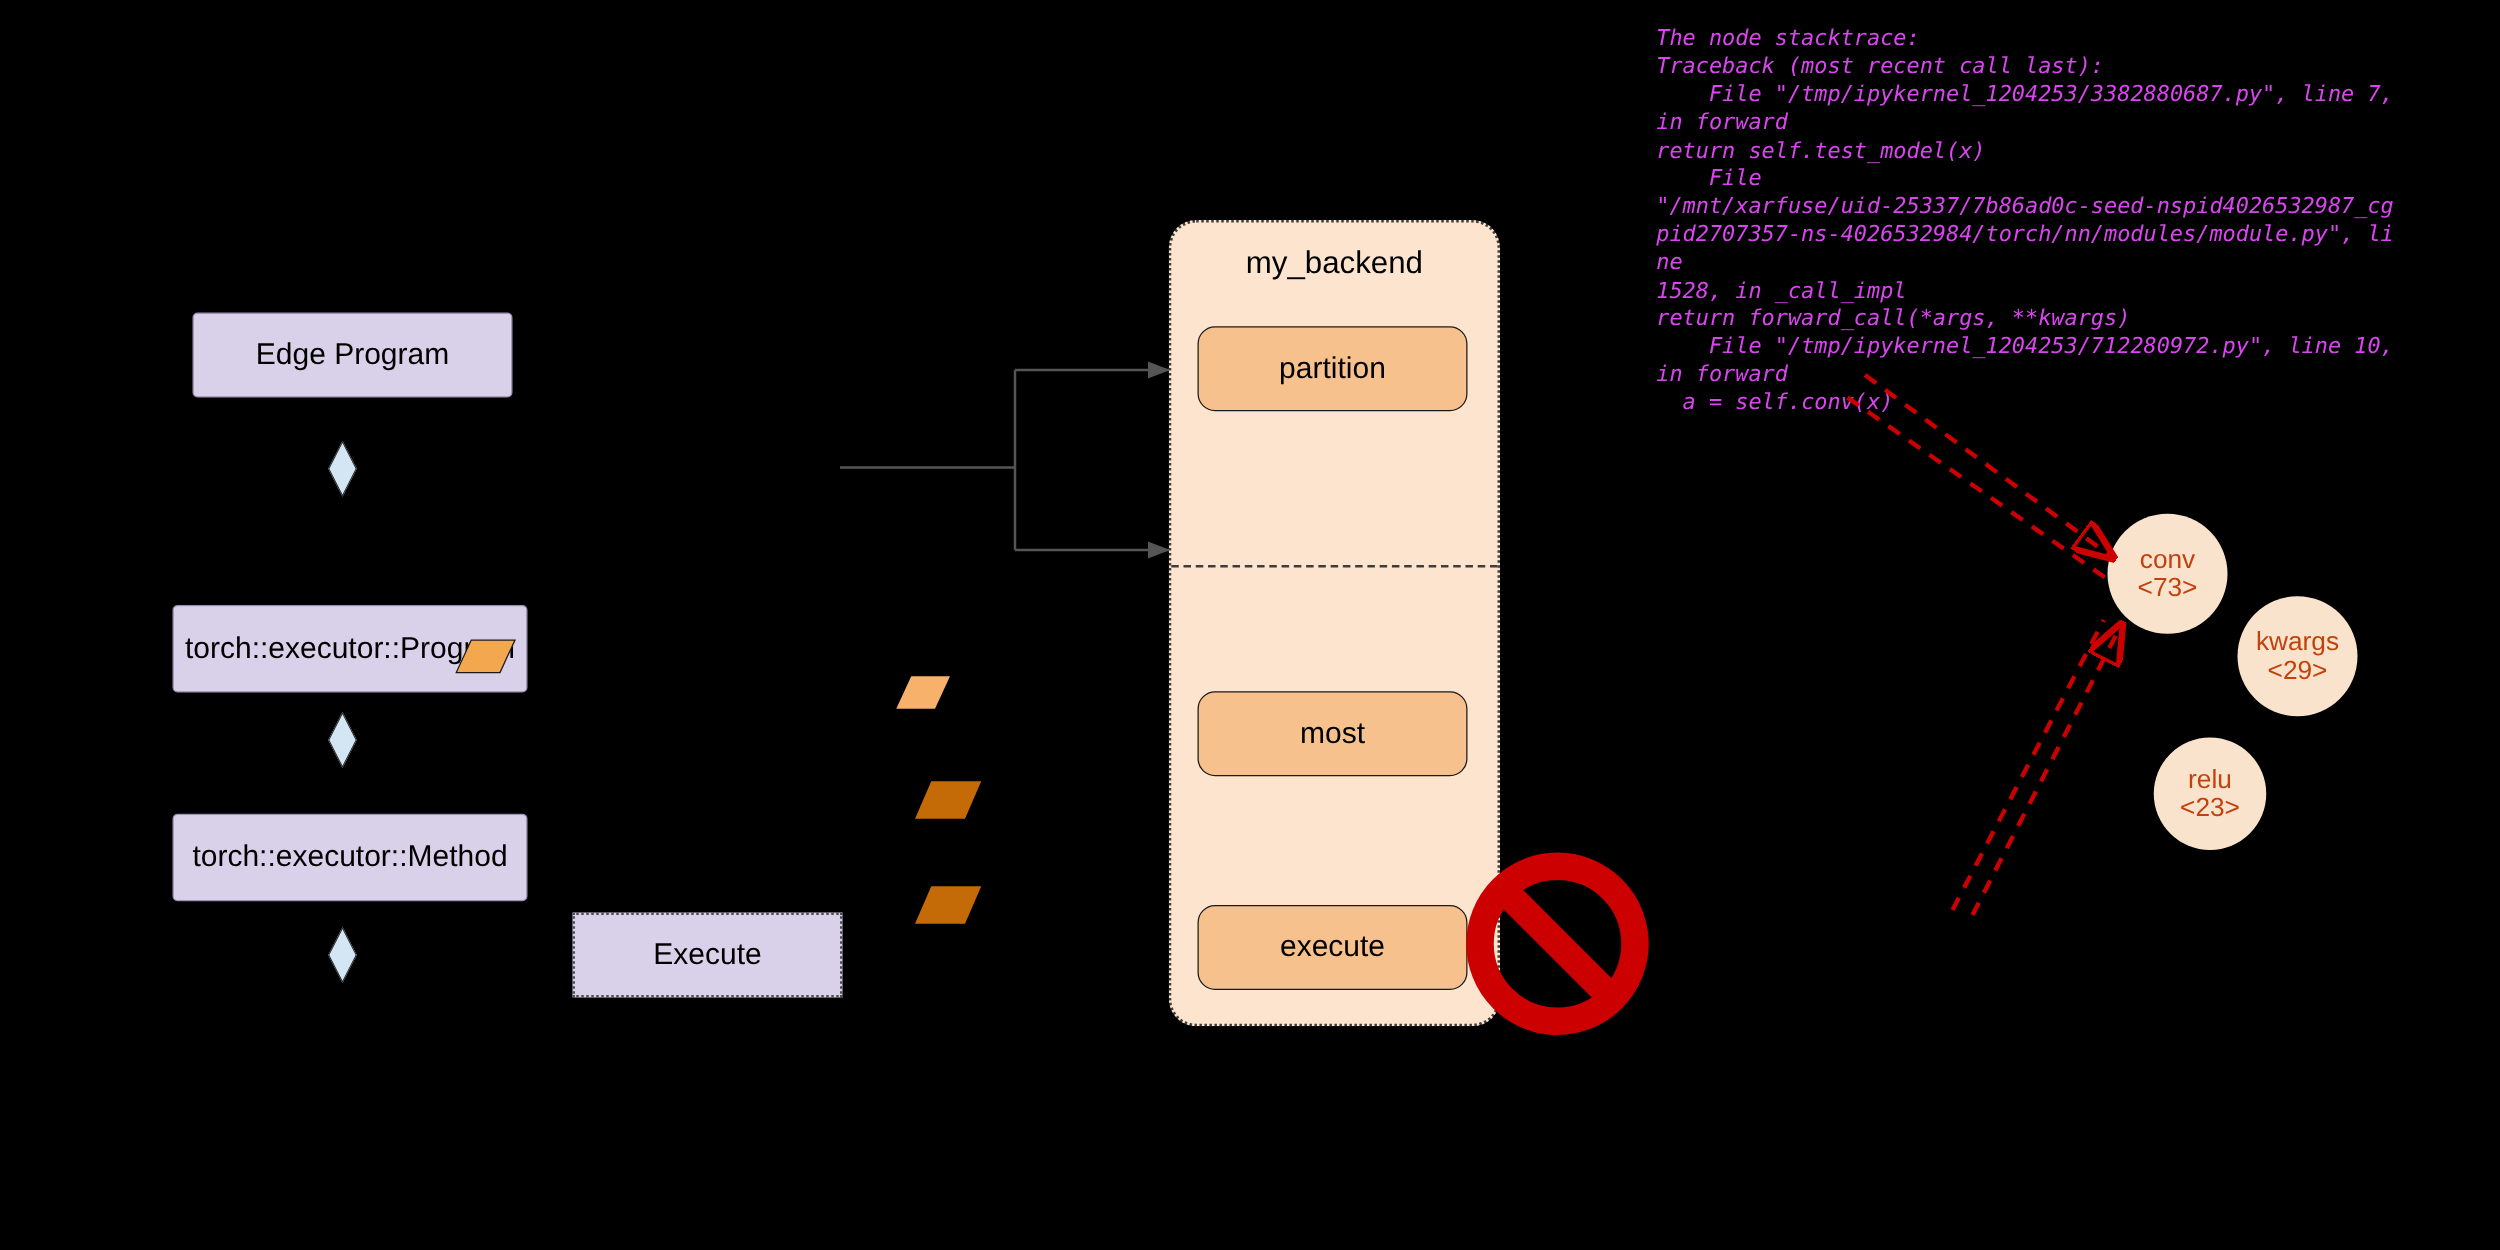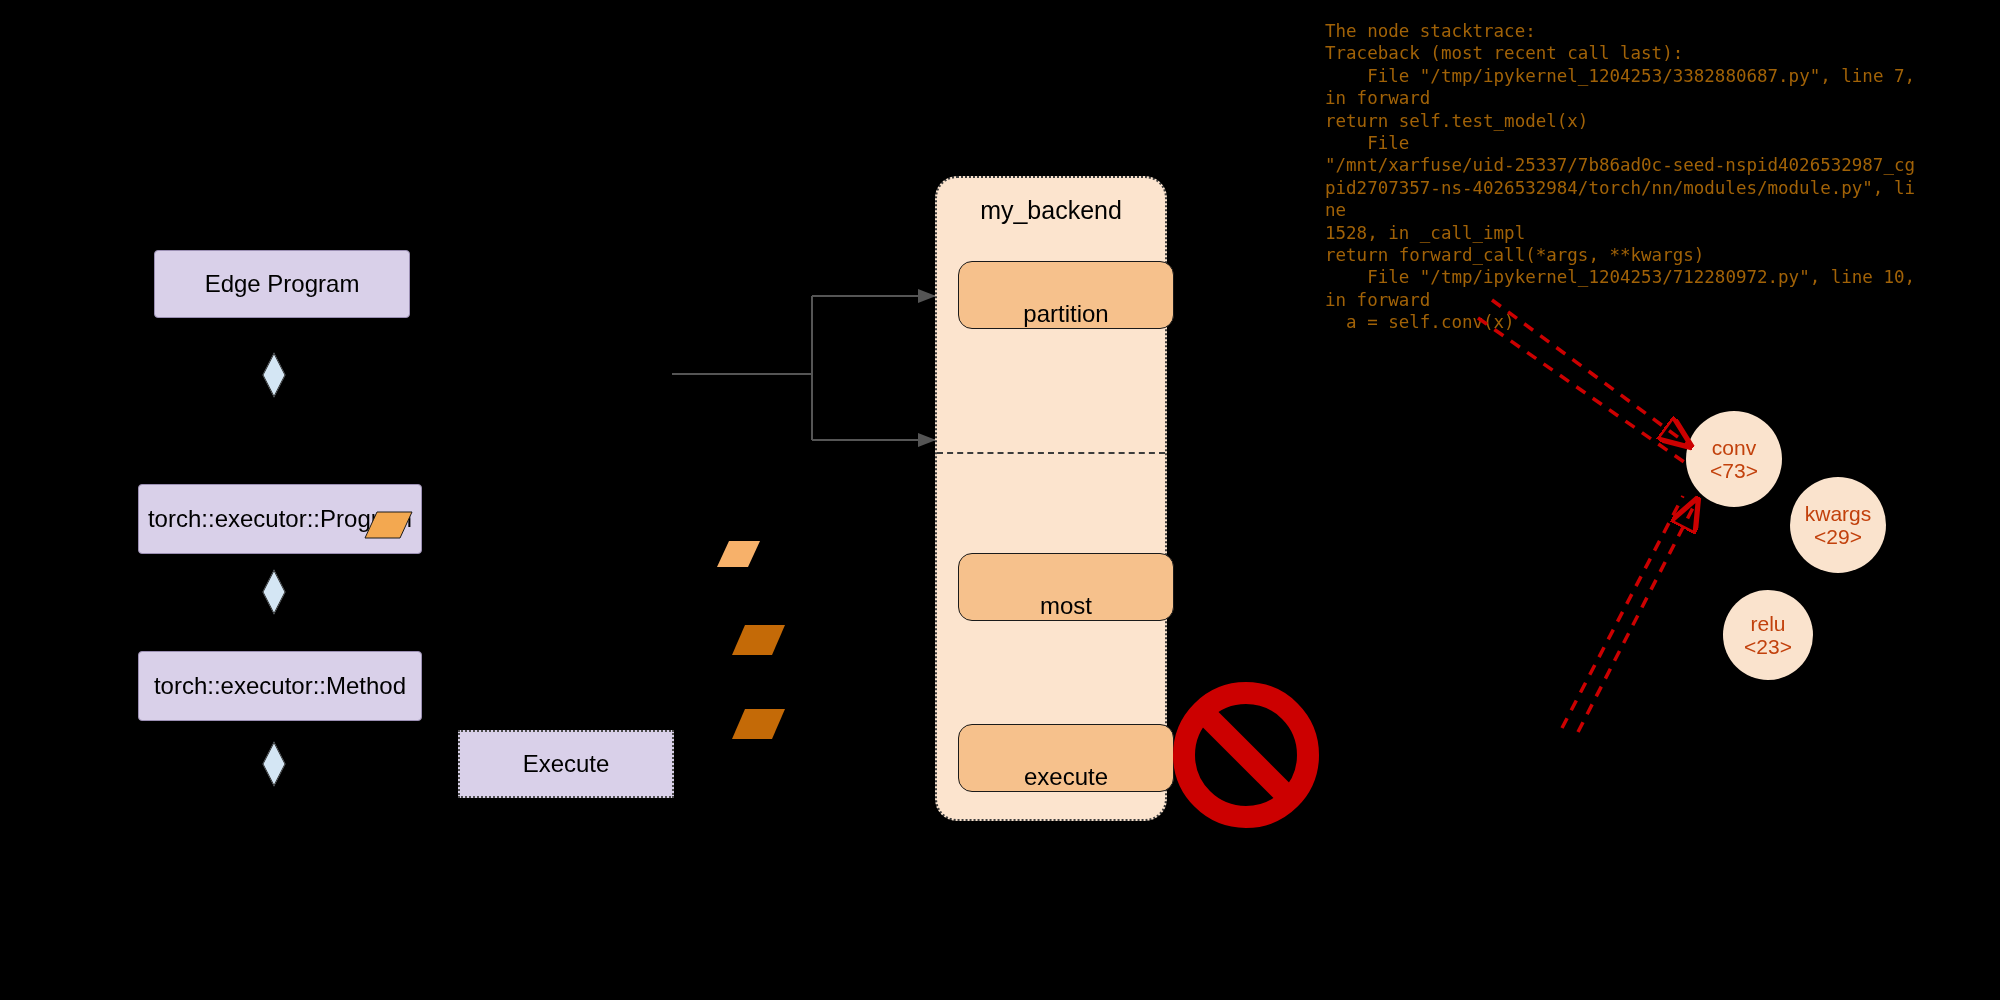--- a/index.html
+++ b/index.html
@@ -29,21 +29,20 @@
   .lav-rect{
     background:#d9d0e9;
     border:2px dotted #4d4d4d;
     font-size:24px;
   }
   .orange-round{
     background:#f6c18c;
     border:1px solid #1a1a1a;
     border-radius:14px;
     font-size:24px;
-    align-items:flex-end;
   }
   
   .backend-box{
     position:absolute;
     background:#fce4ce;
     border:2px dotted #3d3d3d;
     border-radius:22px;
     box-sizing:border-box;
   }
   .backend-title{
@@ -75,26 +74,27 @@
     display:flex;flex-direction:column;
     align-items:center;justify-content:center;
     font-size:21px;color:#c2410c;line-height:1.1;
     box-sizing:border-box;
   }
   
   .trace{
     position:absolute;
     left:1325px;top:20px;
     width:600px;
-    color:#a16207;
+    color:#d946ef;
     font-family:"DejaVu Sans Mono", monospace;
     font-size:17.5px;
     line-height:22.4px;
     white-space:pre-wrap;
     word-break:break-all;
+    font-style:italic;
   }
   
   .ov{position:absolute;left:0;top:0;width:2000px;height:1000px;pointer-events:none;}
 </style>
 </head>
 <body>
 
 <div id="stage">
 
   <svg class="ov">
@@ -146,21 +146,21 @@
   <div class="node lav-rect" style="left:458px;top:730px;width:216px;height:68px;">
     <span>Execute</span>
   </div>
 
   <svg class="ov">
     <polygon points="729,541 760,541 748,567 717,567" fill="#f7b16a"></polygon>
     <polygon points="745,625 785,625 772,655 732,655" fill="#c46a07"></polygon>
     <polygon points="745,709 785,709 772,739 732,739" fill="#c46a07"></polygon>
   </svg>
 
-  <div class="backend-box" style="left:935px;top:176px;width:232px;height:645px;">
+  <div class="backend-box" style="left:935px;top:176px;width:265px;height:645px;">
     <div class="backend-title">my_backend</div>
     <div class="backend-divider" style="top:274px;"></div>
   </div>
 
   <div class="node orange-round" style="left:958px;top:261px;width:216px;height:68px;">
     <span>partition</span>
   </div>
   <div class="node orange-round" style="left:958px;top:553px;width:216px;height:68px;">
     <span>most</span>
   </div>

